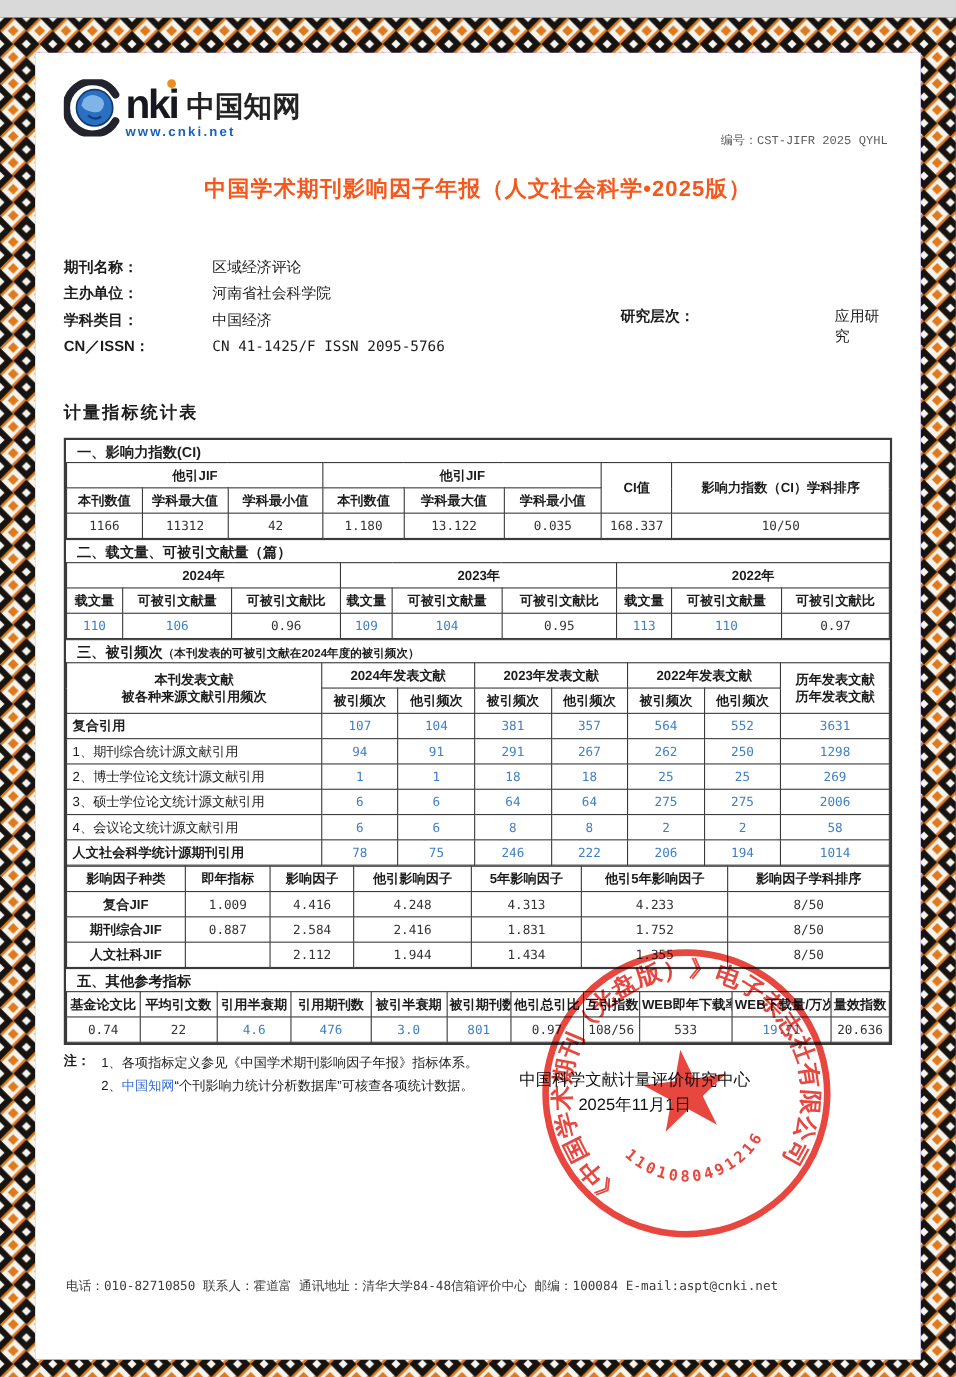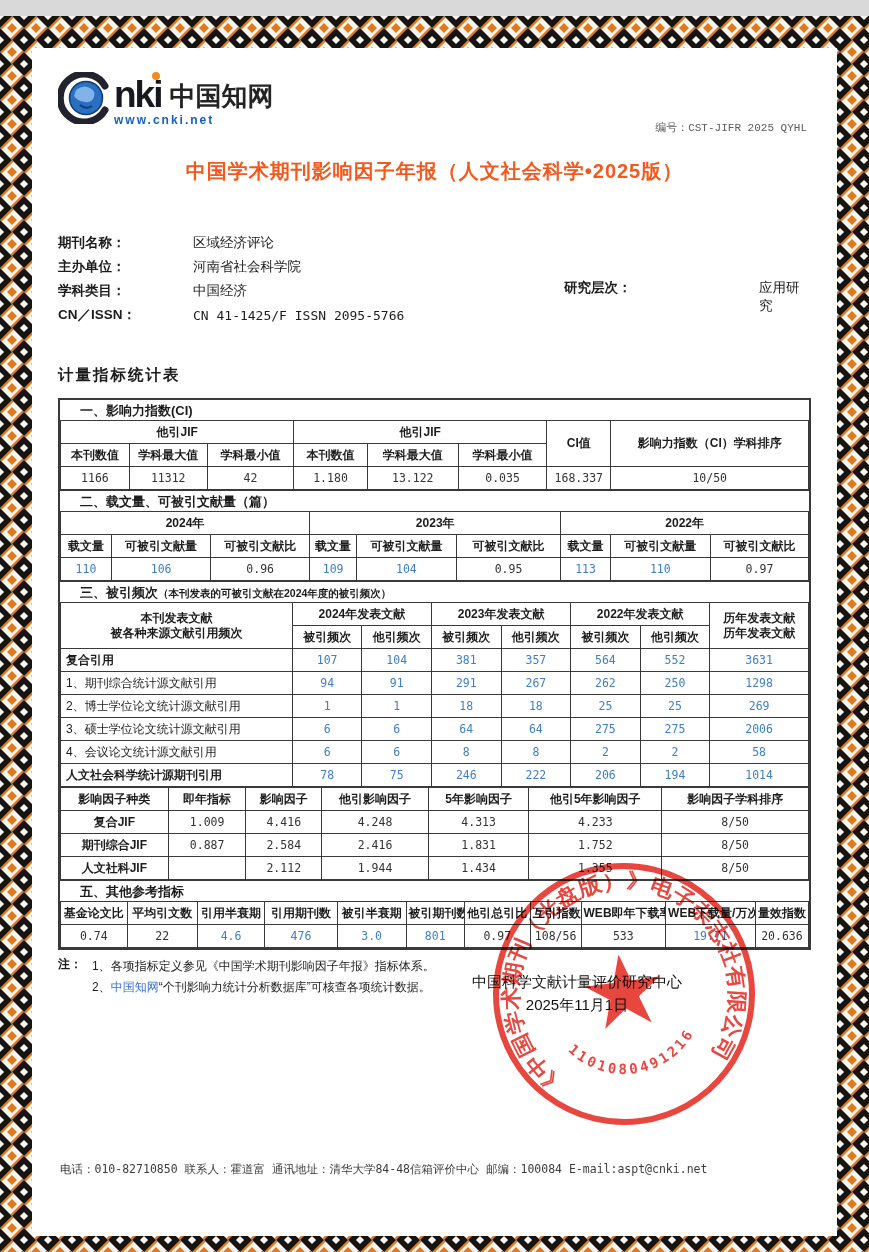--- a/index.html
+++ b/index.html
@@ -31,21 +31,21 @@
   .info-value{}
   .mono{font-family:"DejaVu Sans Mono",monospace;font-size:13px;}
   .research{position:absolute;left:506px;top:48px;display:flex;height:24px;align-items:flex-start;}
   .research .info-label{width:140px;}
   .research .info-value{margin-left:60px;}
 
   .tbl-title{margin-top:38px;font-size:15.5px;font-weight:bold;letter-spacing:2px;}
 
   
   .report{border:2px solid #3a3a3a;margin-top:12px;}
-  .sec-hd{padding:2px 20px 1px;font-size:13px;font-weight:bold;border-top:1px solid #3a3a3a;height:17px;}
+  .sec-hd{padding:2px 10px 1px;font-size:13px;font-weight:bold;border-top:1px solid #3a3a3a;height:17px;}
   .sec-hd.first{border-top:none;}
   .sec-hd .sub-note{font-weight:bold;font-size:10.5px;}
   table{width:100%;border-collapse:collapse;table-layout:fixed;border-top:1px solid #3a3a3a;}
   td{border:1px solid #3a3a3a;text-align:center;font-size:12px;height:20px;padding:1px 2px;
      overflow:hidden;white-space:nowrap;}
   td.h{font-weight:bold;}
   td.l{text-align:left;padding-left:5px;}
   .v{font-family:"DejaVu Sans Mono",monospace;font-size:11.5px;color:#333;}
   .vb{font-family:"DejaVu Sans Mono",monospace;font-size:11.5px;color:#3f7fc4;}
   .two-line div{line-height:15px;}

